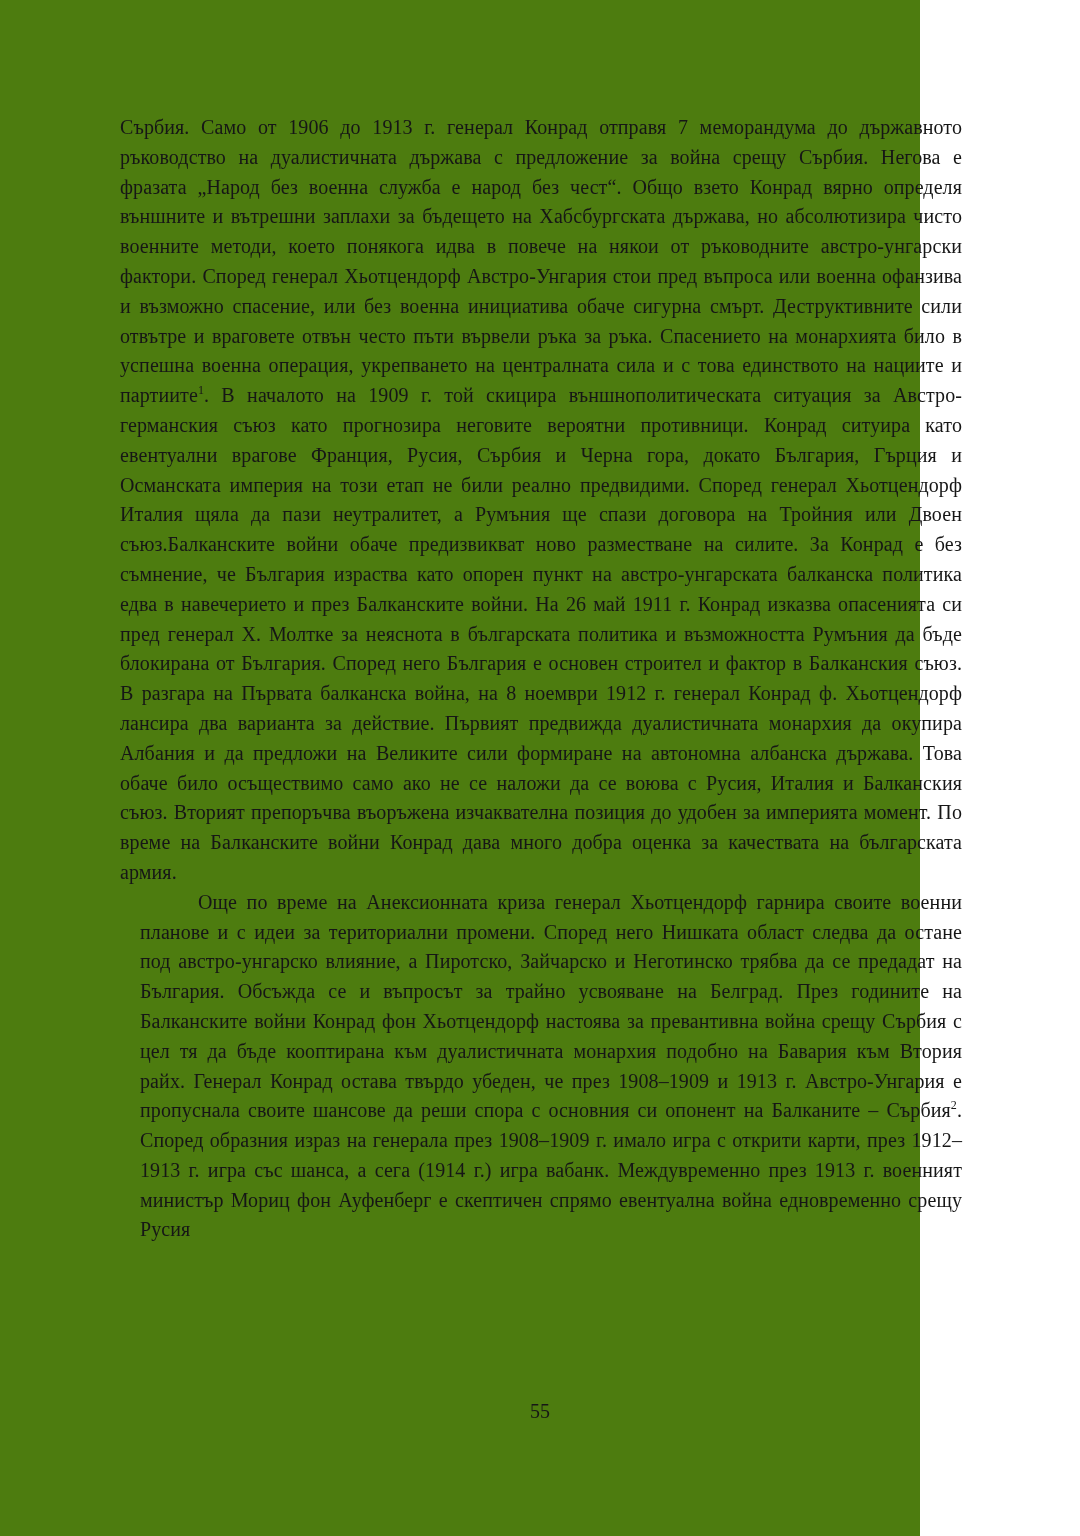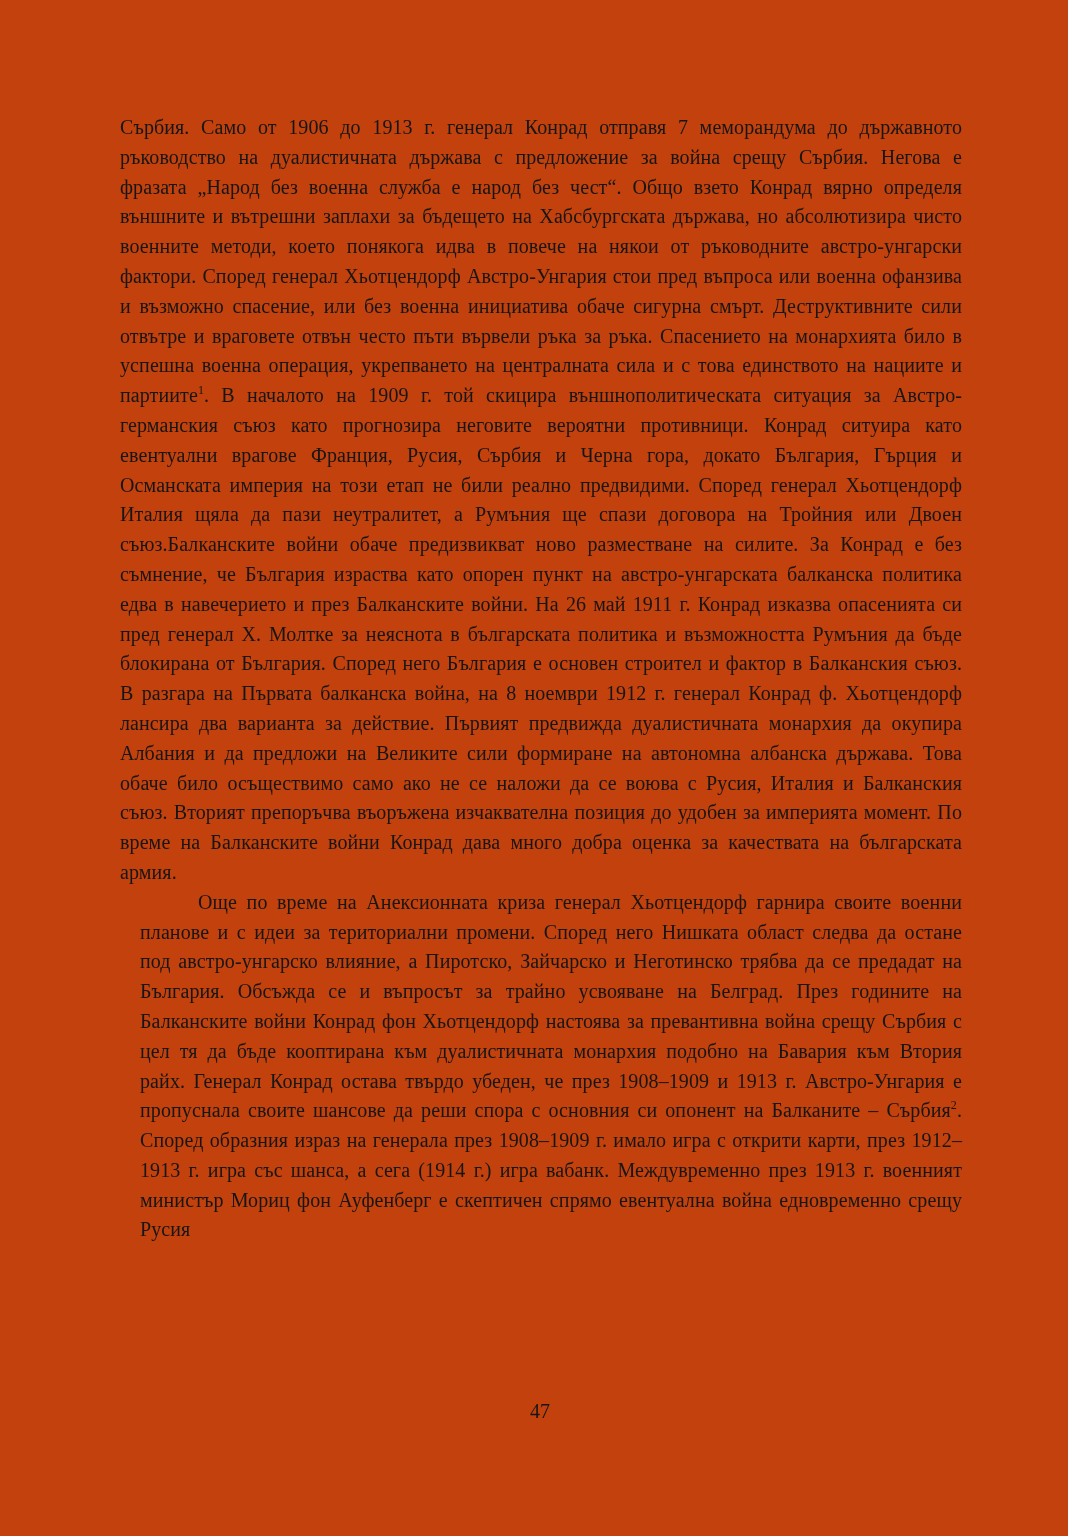--- a/index.html
+++ b/index.html
@@ -7,24 +7,24 @@
     padding: 0;
   }
   body {
     width: 1080px;
     height: 1536px;
     background: #ffffff;
     overflow: hidden;
   }
   .page {
     position: relative;
-    width: 1068px;
+    width: 920px;
     height: 1536px;
     box-sizing: border-box;
-    background: #c2410c;
+    background: #4d7c0f;
     padding: 113px 118px 8px 120px;
     font-family: "Liberation Serif", "DejaVu Serif", serif;
     color: #161616;
   }
   .text-block {
     width: 842px;
   }
   .para {
     margin: 0;
     font-size: 20px;
@@ -53,14 +53,14 @@
   }
 </style>
 </head>
 <body>
 
 <div class="page">
   <div class="text-block" id="text-block">
       <p class="para"><span>Сърбия. Само от 1906 до 1913 г. генерал Конрад отправя 7 меморандума до държавното ръководство на дуалистичната държава с предложение за война срещу Сърбия. Негова е фразата „Народ без военна служба е народ без чест“. Общо взето Конрад вярно определя външните и вътрешни заплахи за бъдещето на Хабсбургската държава, но абсолютизира чисто военните методи, което понякога идва в повече на някои от ръководните австро-унгарски фактори. Според генерал Хьотцендорф Австро-Унгария стои пред въпроса или военна офанзива и възможно спасение, или без военна инициатива обаче сигурна смърт. Деструктивните сили отвътре и враговете отвън често пъти вървели ръка за ръка. Спасението на монархията било в успешна военна операция, укрепването на централната сила и с това единството на нациите и партиите</span><sup>1</sup><span>. В началото на 1909 г. той скицира външнополитическата ситуация за Австро-германския съюз като прогнозира неговите вероятни противници. Конрад ситуира като евентуални врагове Франция, Русия, Сърбия и Черна гора, докато България, Гърция и Османската империя на този етап не били реално предвидими. Според генерал Хьотцендорф Италия щяла да пази неутралитет, а Румъния ще спази договора на Тройния или Двоен съюз.Балканските войни обаче предизвикват ново разместване на силите. За Конрад е без съмнение, че България израства като опорен пункт на австро-унгарската балканска политика едва в навечерието и през Балканските войни. На 26 май 1911 г. Конрад изказва опасенията си пред генерал Х. Молтке за неяснота в българската политика и възможността Румъния да бъде блокирана от България. Според него България е основен строител и фактор в Балканския съюз. В разгара на Първата балканска война, на 8 ноември 1912 г. генерал Конрад ф. Хьотцендорф лансира два варианта за действие. Първият предвижда дуалистичната монархия да окупира Албания и да предложи на Великите сили формиране на автономна албанска държава. Това обаче било осъществимо само ако не се наложи да се воюва с Русия, Италия и Балканския съюз. Вторият препоръчва въоръжена изчаквателна позиция до удобен за империята момент. По време на Балканските войни Конрад дава много добра оценка за качествата на българската армия.</span></p>
       <p class="para indent"><span>Още по време на Анексионната криза генерал Хьотцендорф гарнира своите военни планове и с идеи за териториални промени. Според него Нишката област следва да остане под австро-унгарско влияние, а Пиротско, Зайчарско и Неготинско трябва да се предадат на България. Обсъжда се и въпросът за трайно усвояване на Белград. През годините на Балканските войни Конрад фон Хьотцендорф настоява за превантивна война срещу Сърбия с цел тя да бъде кооптирана към дуалистичната монархия подобно на Бавария към Втория райх. Генерал Конрад остава твърдо убеден, че през 1908–1909 и 1913 г. Австро-Унгария е пропуснала своите шансове да реши спора с основния си опонент на Балканите – Сърбия</span><sup>2</sup><span>. Според образния израз на генерала през 1908–1909 г. имало игра с открити карти, през 1912–1913 г. игра със шанса, а сега (1914 г.) игра вабанк. Междувременно през 1913 г. военният министър Мориц фон Ауфенберг е скептичен спрямо евентуална война едновременно срещу Русия</span></p>
     </div>
-  <div class="page-number">47</div>
+  <div class="page-number">55</div>
 </div>
 
 </body></html>

